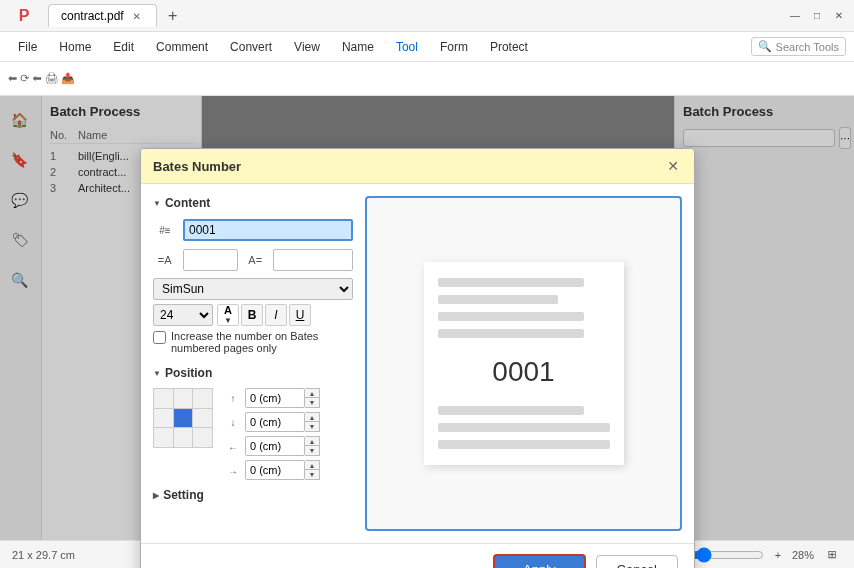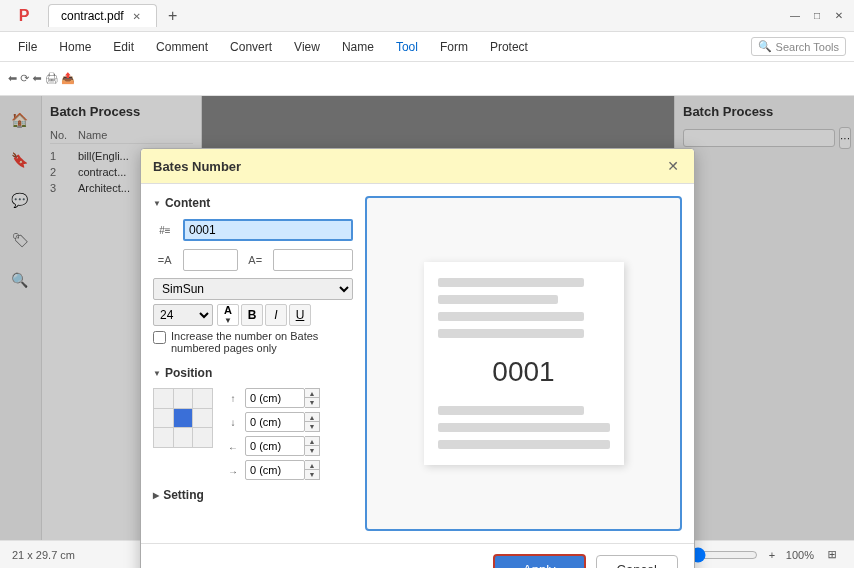--- a/index.html
+++ b/index.html
@@ -877,17 +877,17 @@
       <span class="nav-btn">◀</span>
       <input class="page-input" type="text" value="1" style="">
       <span>/ 1</span>
       <span class="nav-btn">▶</span>
       <span class="nav-btn">▶|</span>
     </div>
     <div class="zoom-controls">
       <span class="nav-btn">−</span>
       <input type="range" class="zoom-slider" min="10" max="500" value="100" style="">
       <span class="nav-btn">+</span>
-      <span>100%</span>
+      <span>28%</span>
     </div>
     <span class="nav-btn">⊞</span>
   </div>
 </div>
 
 </body></html>

